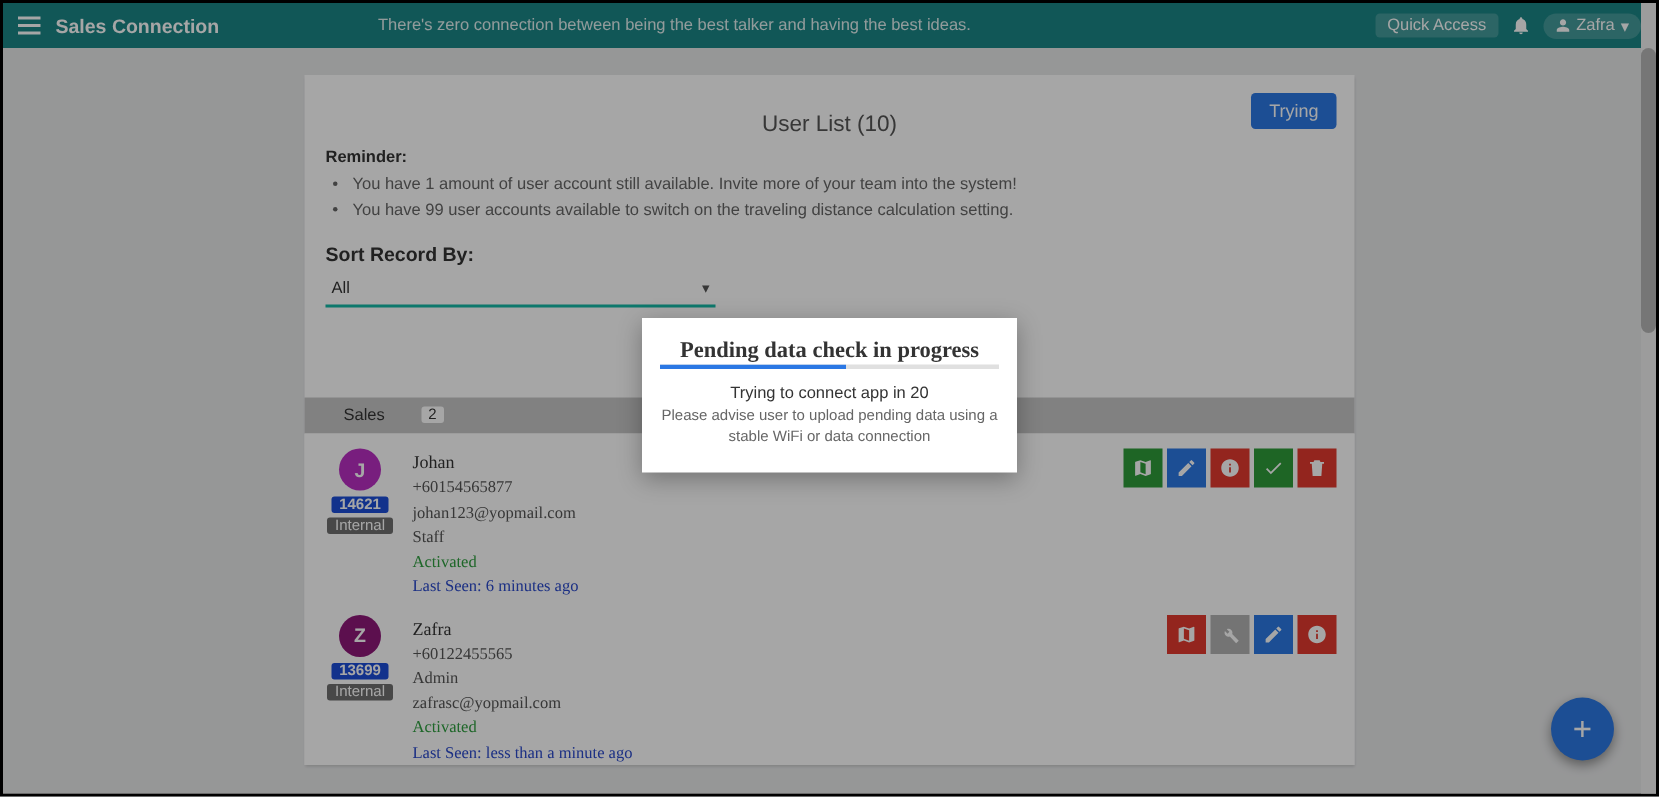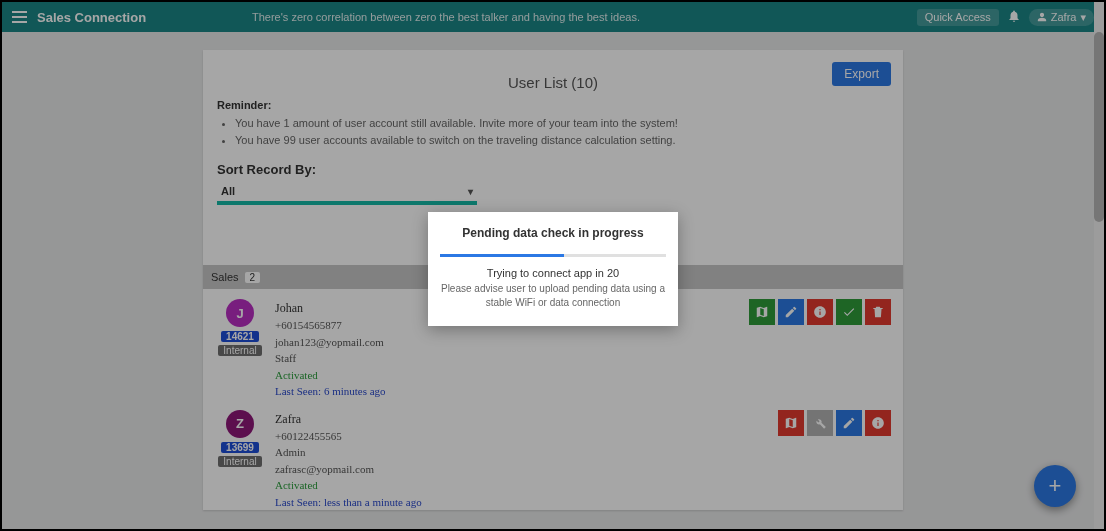--- a/index.html
+++ b/index.html
@@ -4,44 +4,44 @@
 <style>
   * { margin:0; padding:0; box-sizing:border-box; }
   body { font-family: Arial, Helvetica, sans-serif; background:#e8e9ea; color:#333; font-size:12px; }
   .frame { width:1106px; height:531px; border:2px solid #000; position:relative; overflow:hidden; background:#e7e8e9; }
   
   .topbar { height:30px; background:#1b8686; color:#fff; display:flex; align-items:center; padding:0 10px; position:relative; font-size:12px; }
   .hamburger { display:inline-flex; flex-direction:column; gap:3px; cursor:pointer; margin-right:10px; }
   .hamburger span { display:block; width:15px; height:2px; background:#fff; }
   .brand { font-weight:bold; font-size:13px; }
   .quote { position:absolute; left:250px; font-size:11px; color:#e1efef; }
-  .topbar-right { margin-left:auto; display:flex; gap:8px; }
+  .topbar-right { margin-left:auto; display:flex; align-items:center; gap:8px; }
   .btn-quick { background:rgba(255,255,255,.18); border-radius:3px; padding:2px 8px; font-size:11px; cursor:pointer; }
   .bell-icon { width:14px; height:14px; cursor:pointer; }
   .bell-icon svg { fill:#fff; }
   .user-chip { background:rgba(255,255,255,.18); border-radius:10px; padding:2px 8px; font-size:11px; display:flex; align-items:center; gap:4px; cursor:pointer; }
   
   .scrolltrack { position:absolute; top:0; right:0; width:10px; height:100%; background:#f0f0f0; }
   .scrollthumb { position:absolute; right:0; top:30px; width:10px; height:190px; background:#b6b6b6; border-radius:5px; }
   
   .page { padding:18px 0 0 0; display:flex; justify-content:center; }
   .card { width:700px; background:#fff; box-shadow:0 1px 2px rgba(0,0,0,.15); }
   .card-head { position:relative; text-align:center; padding:24px 12px 8px; }
   .card-title { font-size:15px; color:#555; }
   .export { position:absolute; right:12px; top:12px; background:#2b78e4; color:#fff; border-radius:3px; padding:5px 12px; font-size:12px; cursor:pointer; }
   .card-body { padding:0 14px 0 14px; }
   .reminder-h { font-weight:bold; font-size:11px; margin-bottom:4px; }
   .reminder-list { list-style:disc; padding-left:18px; color:#666; font-size:11px; }
   .reminder-list li { line-height:1.5; }
   .sort-label { margin-top:14px; font-weight:bold; font-size:13px; }
-  .sort-select { margin-top:4px; border:none; border-bottom:4px solid #14b8a6; width:260px; height:24px; padding:0 4px; display:flex; align-items:center; justify-content:space-between; font-size:11px; cursor:pointer;font-weight:bold; }
+  .sort-select { margin-top:4px; border:none; border-bottom:2px solid #14b8a6; width:260px; height:24px; padding:0 4px; display:flex; align-items:center; justify-content:space-between; font-size:11px; cursor:pointer; }
   .caret { font-size:10px; color:#555; }
   .spacer { height:60px; }
   
-  .section-head { background:#c7c7c7; padding:6px 8px; display:flex; align-items:flex-end; gap:6px; font-size:11px; }
+  .section-head { background:#c7c7c7; padding:6px 26px; display:flex; align-items:flex-start; gap:24px; font-size:11px; }
   .count-pill { background:#fff; border-radius:2px; padding:0 5px; font-size:10px; color:#333; }
   
   .row { padding:10px 12px 0 12px; background:#fff; position:relative; }
   .row-inner { display:flex; gap:10px; }
   .avatar-col { display:flex; flex-direction:column; align-items:center; width:50px; }
   .avatar { width:28px; height:28px; border-radius:50%; display:flex; align-items:center; justify-content:center; color:#fff; font-size:13px; font-weight:bold; }
   .badge-red { background:#1d4ed8; color:#fff; font-size:10px; font-weight:bold; padding:0 5px; border-radius:2px; margin-top:4px; }
   .badge-grey { background:#6f6f6f; color:#fff; font-size:10px; padding:0 5px; border-radius:2px; margin-top:3px; }
   .info-col { flex:1; font-size:11px; line-height:1.5; color:#555;font-family:Liberation Serif, serif; }
   .info-col .name { color:#333; font-size:12px; }
@@ -55,41 +55,41 @@
   .bg-red    { background:#e23a2e; }
   .bg-grey   { background:#b3b3b3; }
   .ibtn.bg-grey svg { fill:#fff; }
   .row-bottom { display:flex; justify-content:flex-end; gap:6px; padding:8px 0 8px; }
   .small-btn { padding:4px 8px; font-size:11px; color:#fff; border-radius:2px; cursor:pointer; }
   .small-btn.blue { background:#2b78e4; }
   .small-btn.red  { background:#e23a2e; }
   
   .overlay { position:absolute; inset:0; background:rgba(0,0,0,.35); }
   .modal { position:absolute; left:50%; top:210px; transform:translateX(-50%); width:250px; background:#fff; box-shadow:0 4px 15px rgba(0,0,0,.3); padding:14px 12px 16px; text-align:center; }
-  .modal-title { font-weight:bold; font-size:12px; margin-bottom:14px; }
+  .modal-title { font-weight:bold; font-size:15px; margin-bottom:0;font-family:Liberation Serif, serif; }
   .progress { height:3px; background:#e0e0e0; margin-bottom:10px; position:relative; overflow:hidden; }
   .progress-bar { position:absolute; left:0; top:0; height:100%; width:55%; background:#2b78e4; }
   .modal-sub { font-size:11px; margin-bottom:3px; }
   .modal-txt { font-size:10px; color:#666; line-height:1.4; }
   
   .fab { position:absolute; right:28px; bottom:22px; width:42px; height:42px; border-radius:50%; background:#2b78e4; color:#fff; display:flex; align-items:center; justify-content:center; font-size:22px; box-shadow:0 3px 8px rgba(0,0,0,.4); cursor:pointer; }
 </style>
 </head>
 <body>
 
 <div class="frame">
 
   <div class="topbar">
     <div class="hamburger">
         <span></span>
         <span></span>
         <span></span>
       </div>
     <div class="brand">Sales Connection</div>
-    <div class="quote">There's zero correlation between zero the best talker and having the best ideas.</div>
+    <div class="quote">There's zero connection between being the best talker and having the best ideas.</div>
     <div class="topbar-right">
       <div class="btn-quick">Quick Access</div>
       <div class="bell-icon">
         <svg viewBox="0 0 24 24">
             <path d="M12 22c1.1 0 2-.9 2-2h-4c0 1.1.9 2 2 2zm6-6V11c0-3.07-1.63-5.64-4.5-6.32V4c0-.83-.67-1.5-1.5-1.5S10.5 3.17 10.5 4v.68C7.64 5.36 6 7.92 6 11v5l-2 2v1h16v-1l-2-2z"></path>
           </svg>
       </div>
       <div class="user-chip">
         <svg width="10" height="10" viewBox="0 0 24 24" fill="#fff">
             <path d="M12 12c2.7 0 5-2.3 5-5s-2.3-5-5-5-5 2.3-5 5 2.3 5 5 5zm0 2c-3.3 0-10 1.7-10 5v3h20v-3c0-3.3-6.7-5-10-5z"></path>
@@ -100,21 +100,21 @@
     </div>
   </div>
 
   <div class="scrolltrack"></div>
   <div class="scrollthumb"></div>
 
   <div class="page">
     <div class="card">
       <div class="card-head">
         <div class="card-title">User List (10)</div>
-        <div class="export">Export</div>
+        <div class="export">Trying</div>
       </div>
       <div class="card-body">
         <div class="reminder-h">Reminder:</div>
         <ul class="reminder-list">
           <li>You have 1 amount of user account still available. Invite more of your team into the system!</li>
           <li>You have 99 user accounts available to switch on the traveling distance calculation setting.</li>
         </ul>
         <div class="sort-label">Sort Record By:</div>
         <div class="sort-select">
           <span>All</span>

